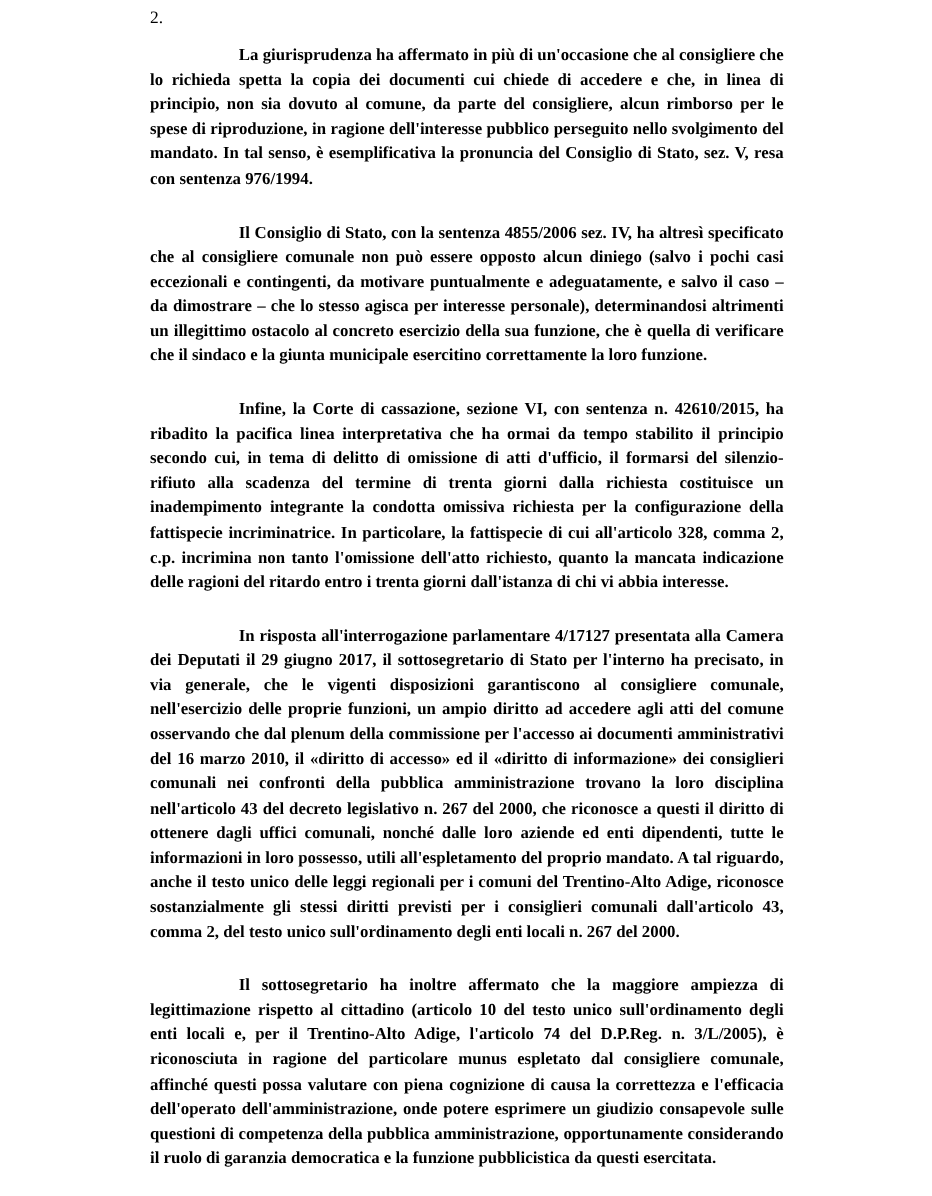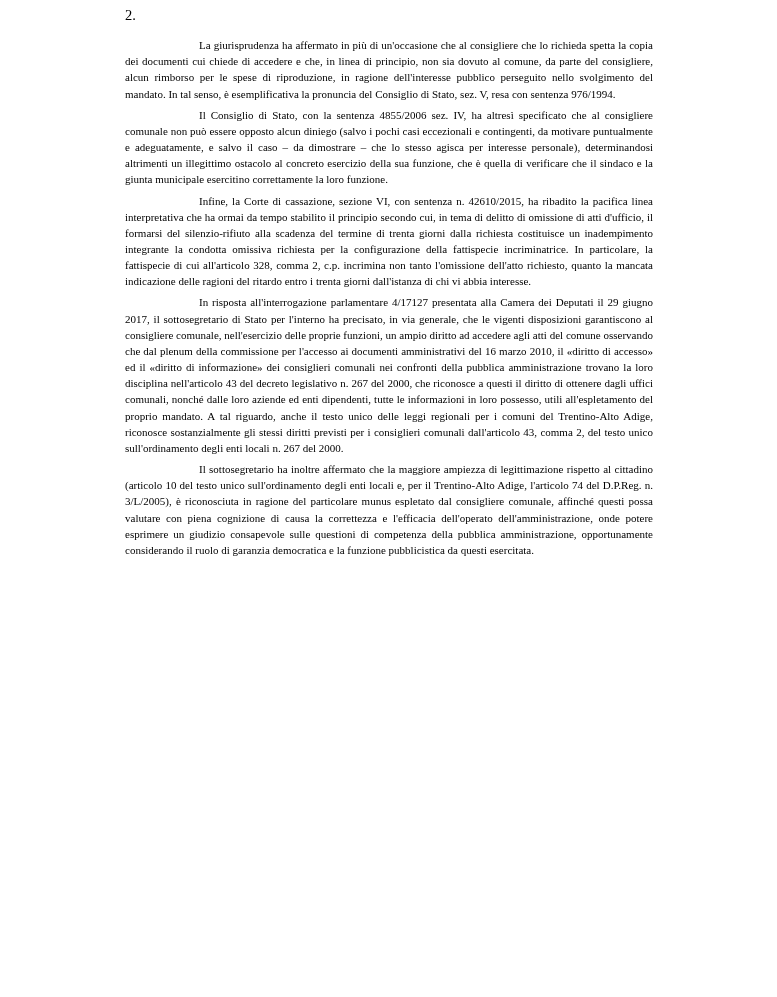--- a/index.html
+++ b/index.html
@@ -27,30 +27,31 @@
     top: 0;
     width: 528px;
   }
   .page-number {
     font-size: 14.5px;
     line-height: 1.25;
     margin: 6px 0 0 0;
     text-align: left;
   }
   .para {
-    font-size: 11px;
+    font-size: 14px;
     line-height: 1.47;
     text-align: justify;
     text-justify: inter-word;
     margin: 0;
     text-indent: 74px;
     hyphens: none;
+    font-weight: bold;
   }
   .para + .para {
-    margin-top: 5px;
+    margin-top: 24px;
   }
   .para.first {
     margin-top: 13px;
   }
 </style>
 </head>
 <body>
 
 <div class="page">
   <div class="content">

